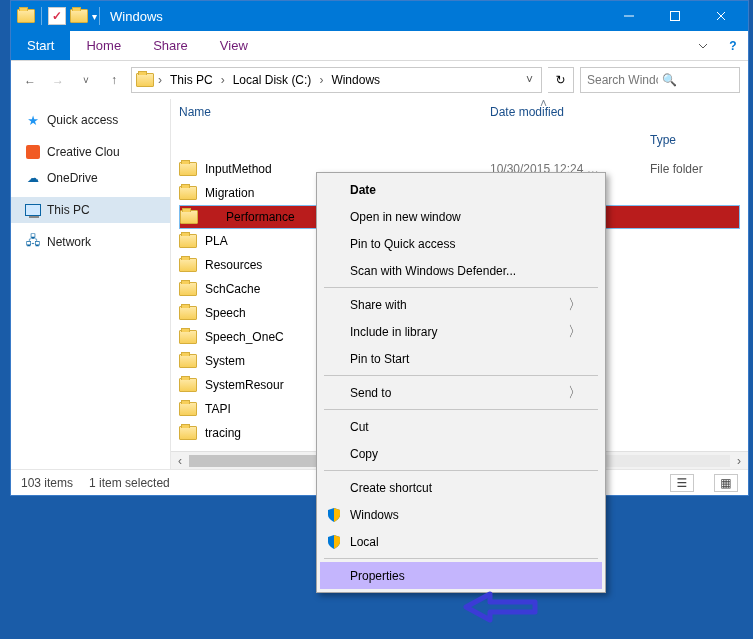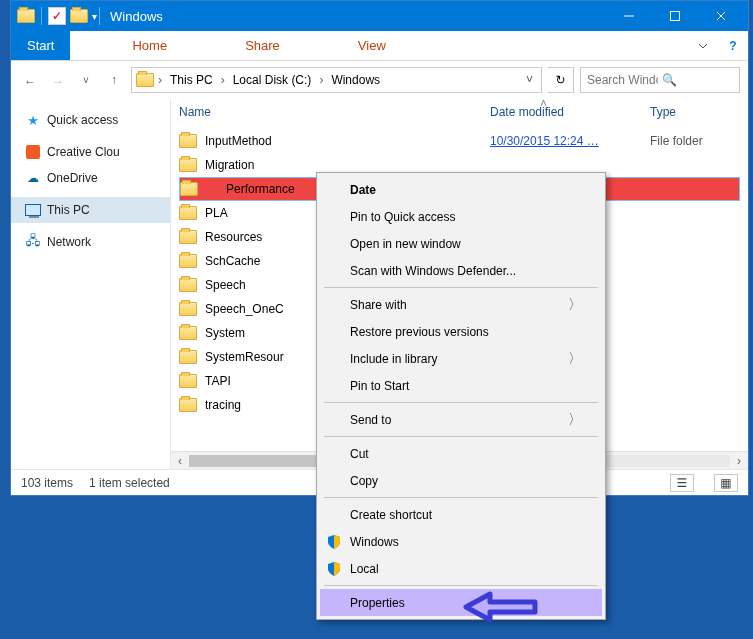--- a/index.html
+++ b/index.html
@@ -14,21 +14,21 @@
 .qat-sep { width:1px; height:18px; background:rgba(255,255,255,.4); margin:0 2px; }
 .qat-drop { color:#fff; font-size:10px; }
 .titlebar .title { margin-left: 8px; font-size: 13px; }
 .titlebar .spacer { flex: 1; }
 .winbtn { width: 46px; height: 30px; display: inline-flex; align-items: center; justify-content: center; color: #fff; }
 .winbtn svg { width: 12px; height: 12px; stroke: #fff; stroke-width: 1; fill: none; }
 
 
 .ribbon { height: 30px; background:#fff; border-bottom:1px solid #d9d9d9; display:flex; align-items:stretch; }
 .ribbon .file-tab { background:#0078d7; color:#fff; padding:0 16px; display:flex; align-items:center; font-size:13px; }
-.ribbon .tab { padding:0 16px; display:flex; align-items:center; color:#c2410c; font-size:13px;margin-left:46px; }
+.ribbon .tab { padding:0 16px; display:flex; align-items:center; color:#701a75; font-size:13px; }
 .ribbon .spacer { flex:1; }
 .ribbon .expand { width:30px; display:flex; align-items:center; justify-content:center; }
 .ribbon .help  { width:30px; display:flex; align-items:center; justify-content:center; color:#0078d7; font-weight:bold; }
 
 
 .navrow { height: 38px; background:#fff; display:flex; align-items:center; gap:6px; padding:0 8px; }
 .navbtn { width:22px; height:22px; display:inline-flex; align-items:center; justify-content:center; color:#555; }
 .navbtn.disabled { color:#bbb; }
 .breadcrumb { flex:1; height:26px; border:1px solid #c9c9c9; display:flex; align-items:center; padding:0 4px; gap:4px; overflow:hidden; }
 .breadcrumb .folder-ico { width:18px; height:14px; }
@@ -50,27 +50,27 @@
 .ccloud { width:14px; height:14px; background:#f15a24; border-radius:2px; }
 .odrive { color:#0a64a4; font-size:12px; }
 .pc { width:16px; height:12px; border:1px solid #0a64a4; background:#cfe8ff; position:relative; }
 .pc::after{content:"";position:absolute;bottom:-3px;left:3px;width:10px;height:2px;background:#888;}
 .net { color:#0a64a4; font-size:13px; }
 
 .filepane { flex:1; position:relative; }
 .colhead { display:flex; padding:6px 8px 10px 8px; color:#1a4f8b; }
 .colhead .c1 { flex:1; }
 .colhead .c2 { width:160px; position:relative; }
-.colhead .c3 { width:90px; }
+.colhead .c3 { width:90px;margin-top:28px; }
 .sort-ind { position:absolute; top:-8px; left:50px; color:#7b8896; }
 .rows { padding:0 8px; }
 .row { display:flex; align-items:center; height:24px; gap:8px; }
-.row.sel { background:#ef4444; border:1px solid #7bbdf0;gap:28px; }
+.row.sel { background:#b91c1c; border:1px solid #7bbdf0;gap:28px; }
 .row .nm { flex:1; white-space:nowrap; overflow:hidden; text-overflow:ellipsis; }
-.row .dm { width:152px; color:#1d4ed8;text-decoration:underline; }
+.row .dm { width:152px; color:#737373;text-decoration:underline; }
 .row .tp { width:90px; color:#555; }
 .fico { width:18px; height:14px; background:linear-gradient(#ffe9a6,#f7cf5a); border:1px solid #d6ae3b; border-radius:1px; flex-shrink:0; position:relative; }
 .fico::before { content:""; position:absolute; top:-3px; left:1px; width:7px; height:3px; background:#f7cf5a; border:1px solid #d6ae3b; border-bottom:none; }
 .hscroll { position:absolute; left:0; right:0; bottom:0; height:18px; border-top:1px solid #e0e0e0; background:#f2f2f2; display:flex; align-items:center; }
 .hscroll .ar { width:18px; text-align:center; color:#666; }
 .hscroll .track { flex:1; height:12px; background:#e9e9e9; position:relative; }
 .hscroll .thumb { position:absolute; left:0; top:0; height:12px; width:150px; background:#c4c4c4; }
 
 
 .status { height:26px; background:#fff; border-top:1px solid #e6e6e6; display:flex; align-items:center; padding:0 10px; gap:16px; color:#444; font-size:12px; }
@@ -296,35 +296,32 @@
     <span class="viewbtn">▦</span>
   </div>
 
 </div>
 
 <div class="ctx" id="ctxmenu">
     <div class="mi">
       <span style="font-weight:600;">Date</span>
     </div>
     <div class="mi">
+      <span>Open in new window</span>
+    </div>
+    <div class="mi">
       <span>Pin to Quick access</span>
-    </div>
-    <div class="mi">
-      <span>Open in new window</span>
     </div>
     <div class="mi">
       <span>Scan with Windows Defender...</span>
     </div>
     <div class="sep"></div>
     <div class="mi">
       <span>Share with</span>
       <span class="sub">〉</span>
-    </div>
-    <div class="mi">
-      <span>Restore previous versions</span>
     </div>
     <div class="mi">
       <span>Include in library</span>
       <span class="sub">〉</span>
     </div>
     <div class="mi">
       <span>Pin to Start</span>
     </div>
     <div class="sep"></div>
     <div class="mi">

